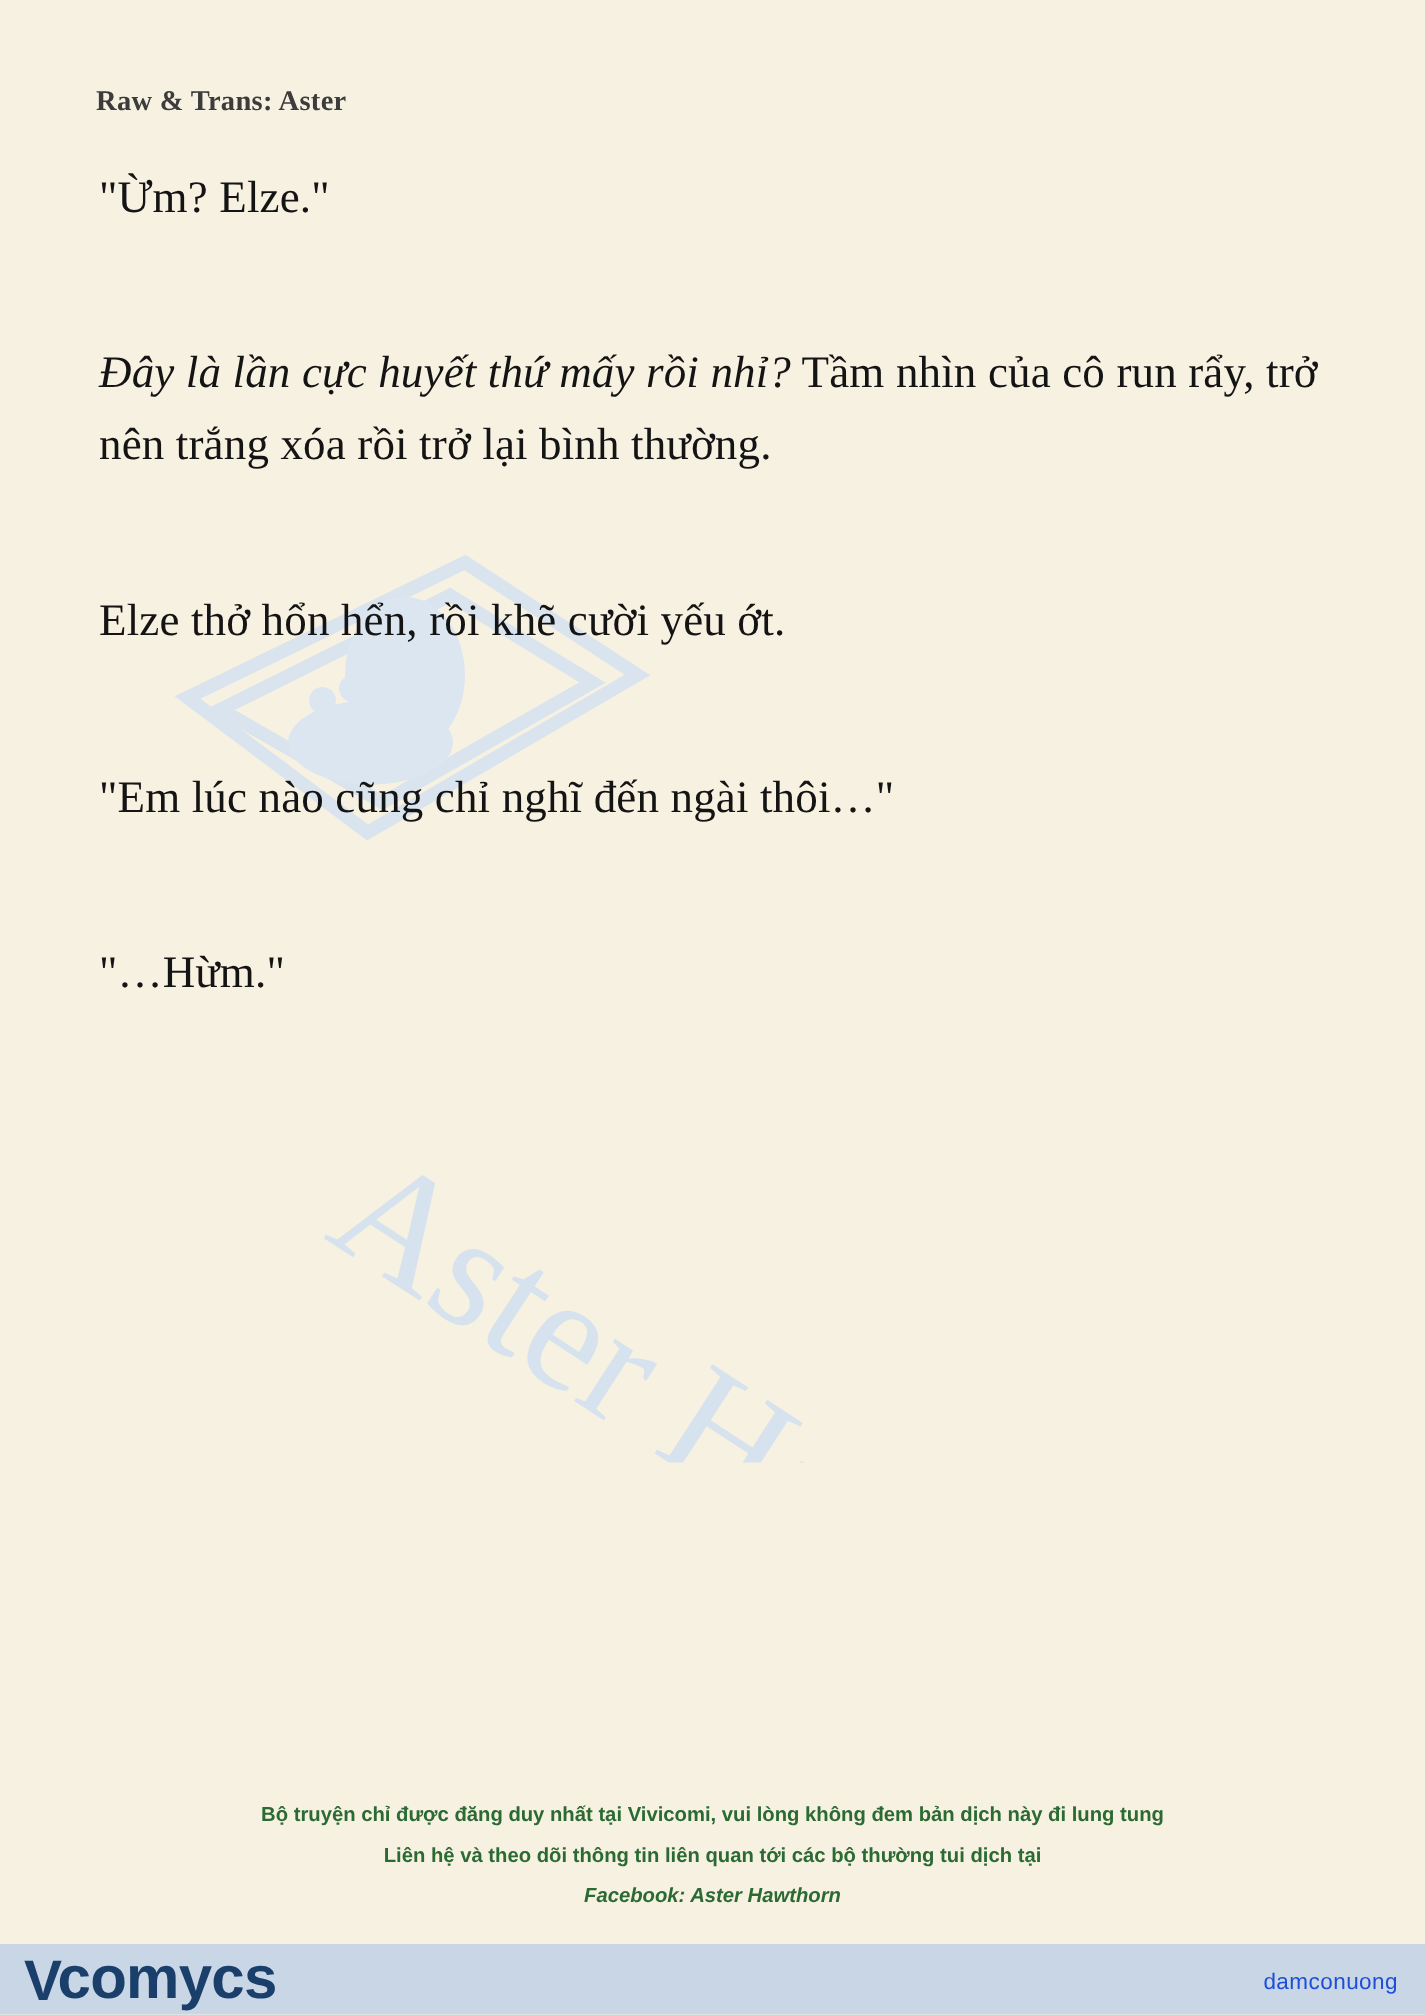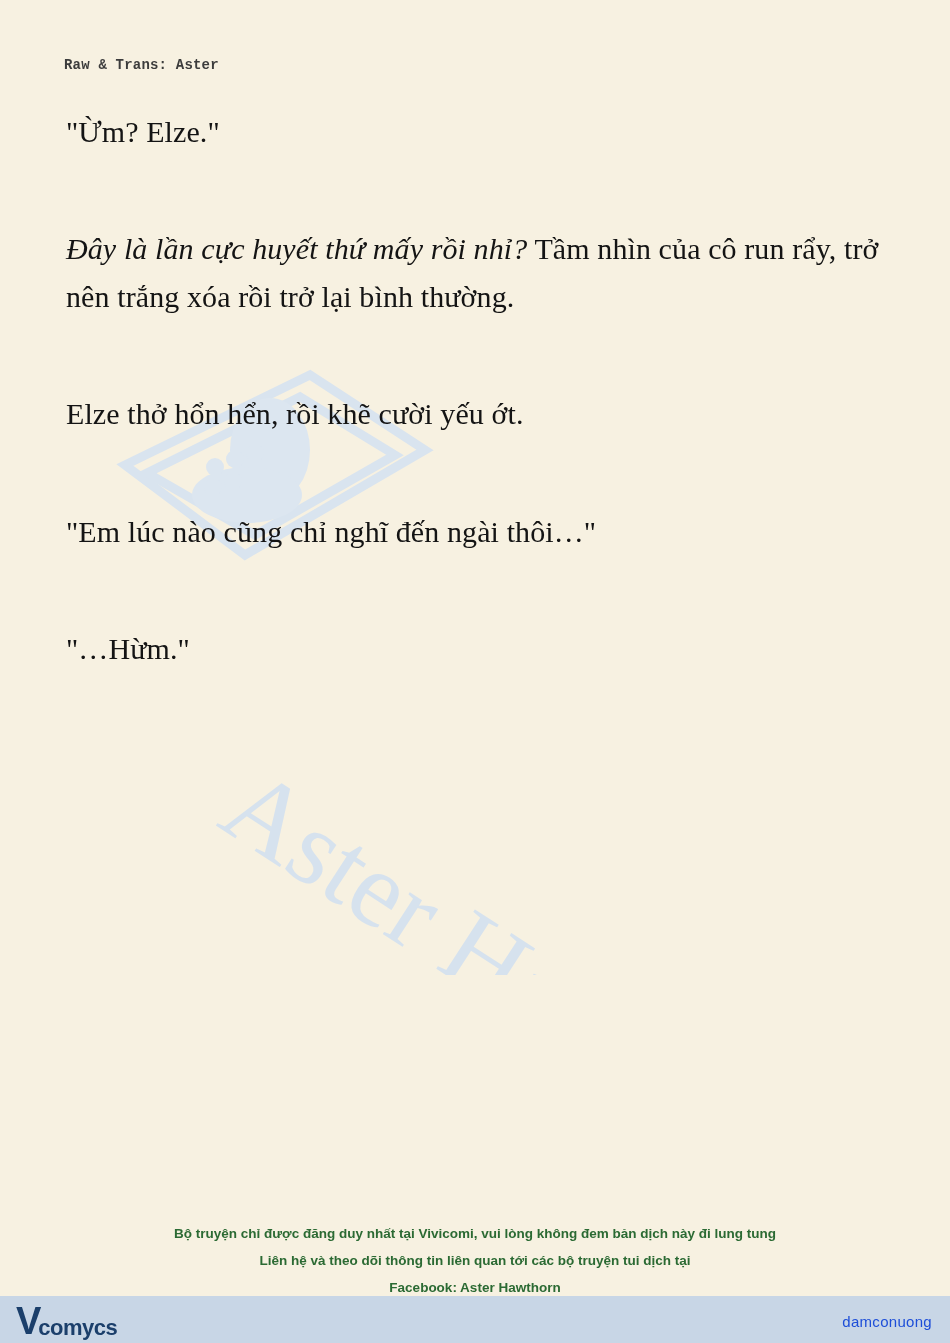--- a/index.html
+++ b/index.html
@@ -36,22 +36,22 @@
     width: 100%;
     height: 100%;
     display: block;
   }
 
   
   .credit-line {
     position: absolute;
     left: 64px;
     top: 57px;
-    font-family: Liberation Mono, monospace;
-    font-size: 14px;
+    font-family: Liberation Serif, serif;
+    font-size: 19px;
     font-weight: 700;
     color: #3c3c3c;
     letter-spacing: .2px;
   }
 
   
   .content {
     position: absolute;
     left: 66px;
     top: 108px;
@@ -75,24 +75,23 @@
     position: absolute;
     left: 0;
     right: 0;
     top: 1196px;
     text-align: center;
     font-family: "Liberation Sans", sans-serif;
     color: #2b6a33;
     font-weight: 700;
     font-size: 13.5px;
     line-height: 2.0;
-    margin-top: 24px;
   }
   .footer-notes div { white-space: nowrap; }
-  .footer-notes .fb { }
+  .footer-notes .fb { font-style: italic; }
 
   
   .bottom-bar {
     position: absolute;
     left: 0;
     right: 0;
     bottom: 0;
     height: 47px;
     background: #c8d6e6;
   }
@@ -105,21 +104,21 @@
     font-family: "Liberation Sans", sans-serif;
   }
   .brand .v {
     font-size: 38px;
     font-weight: 700;
     color: #1b3f6b;
     line-height: .95;
     letter-spacing: -1px;
   }
   .brand .rest {
-    font-size: 22px;
+    font-size: 40px;
     font-weight: 700;
     color: #1b3f6b;
     line-height: 1;
     letter-spacing: -.5px;
     margin-left: -2px;
   }
   .bottom-right {
     position: absolute;
     right: 18px;
     bottom: 13px;
@@ -175,21 +174,21 @@
     </p>
 
     <p class="para">
       <span>"…Hừm."</span>
     </p>
 
   </div>
 
   <div class="footer-notes">
     <div>Bộ truyện chỉ được đăng duy nhất tại Vivicomi, vui lòng không đem bản dịch này đi lung tung</div>
-    <div>Liên hệ và theo dõi thông tin liên quan tới các bộ truyện tui dịch tại</div>
+    <div>Liên hệ và theo dõi thông tin liên quan tới các bộ thường tui dịch tại</div>
     <div class="fb">Facebook: Aster Hawthorn</div>
   </div>
 
   <div class="bottom-bar">
     <div class="brand">
       <span class="v">V</span>
       <span class="rest">comycs</span>
     </div>
     <div class="bottom-right">damconuong</div>
   </div>

